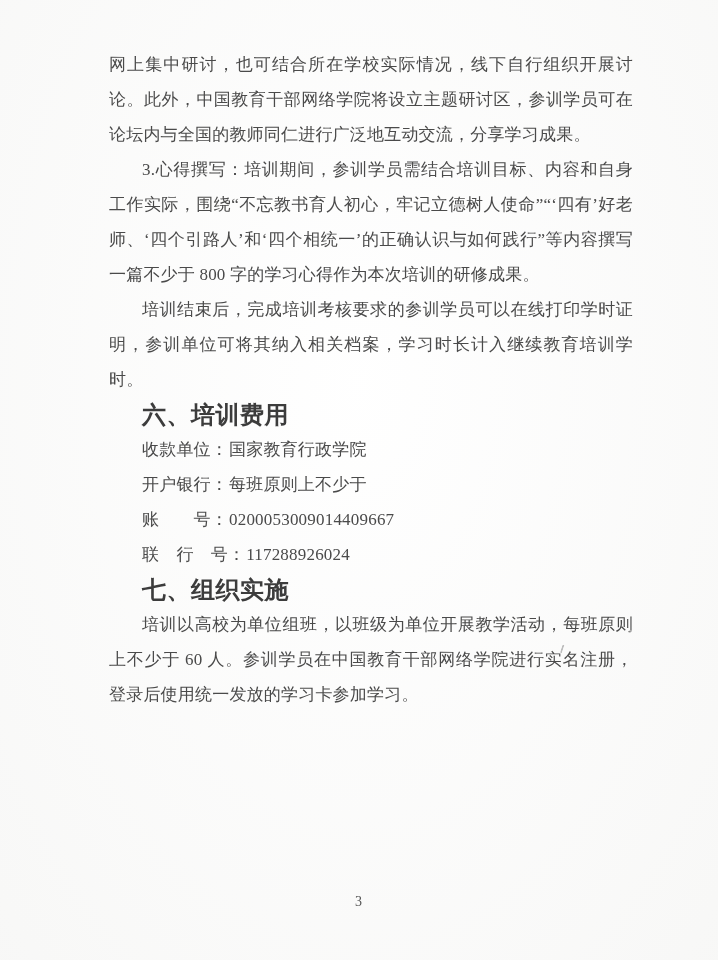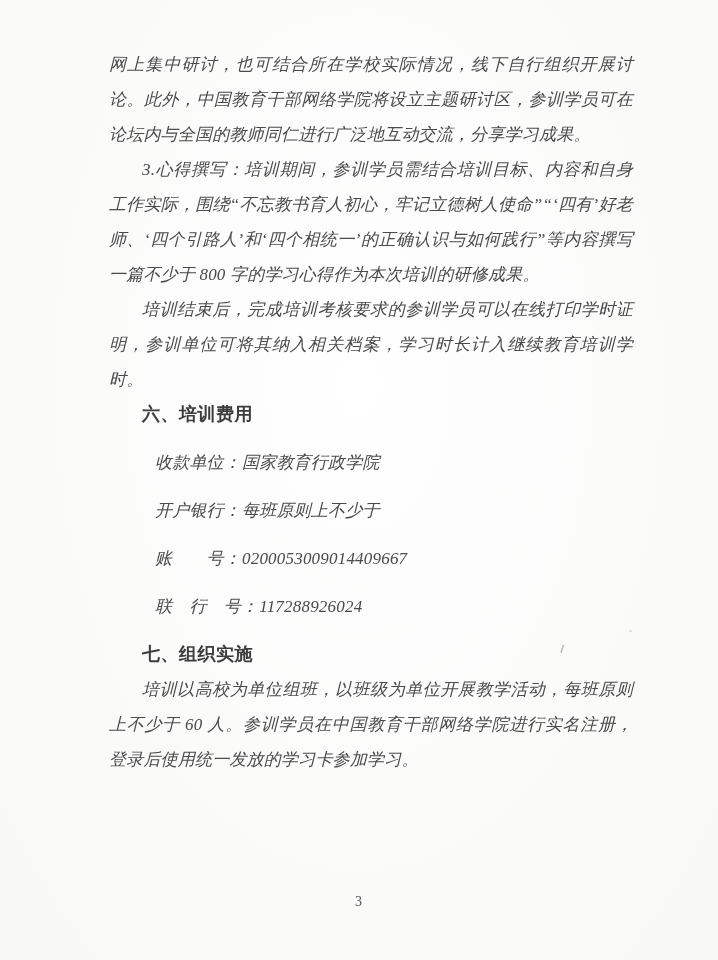--- a/index.html
+++ b/index.html
@@ -28,38 +28,37 @@
     font-size: 17px;
     line-height: 35px;
     color: #4a4a4a;
     text-align: justify;
     text-justify: inter-ideograph;
     letter-spacing: 0.2px;
   }
   .para {
     margin: 0;
     padding: 0;
-    font-style: italic;
   }
   .indent {
     text-indent: 33px;
   }
   .heading {
     margin: 0;
     padding: 0;
-    font-size: 18px;
+    font-size: 24px;
     line-height: 35px;
     font-weight: 700;
     color: #3c3c3c;
     text-indent: 33px;
     font-family: "Liberation Sans", "DejaVu Sans", sans-serif;
     letter-spacing: 0.5px;
   }
   .field-line {
-    margin: 13px;
+    margin: 0;
     padding: 0;
     text-indent: 33px;
     text-align: left;
   }
   .field-line .value {
     padding-left: 1px;
   }
   .page-number {
     position: absolute;
     left: 0;

